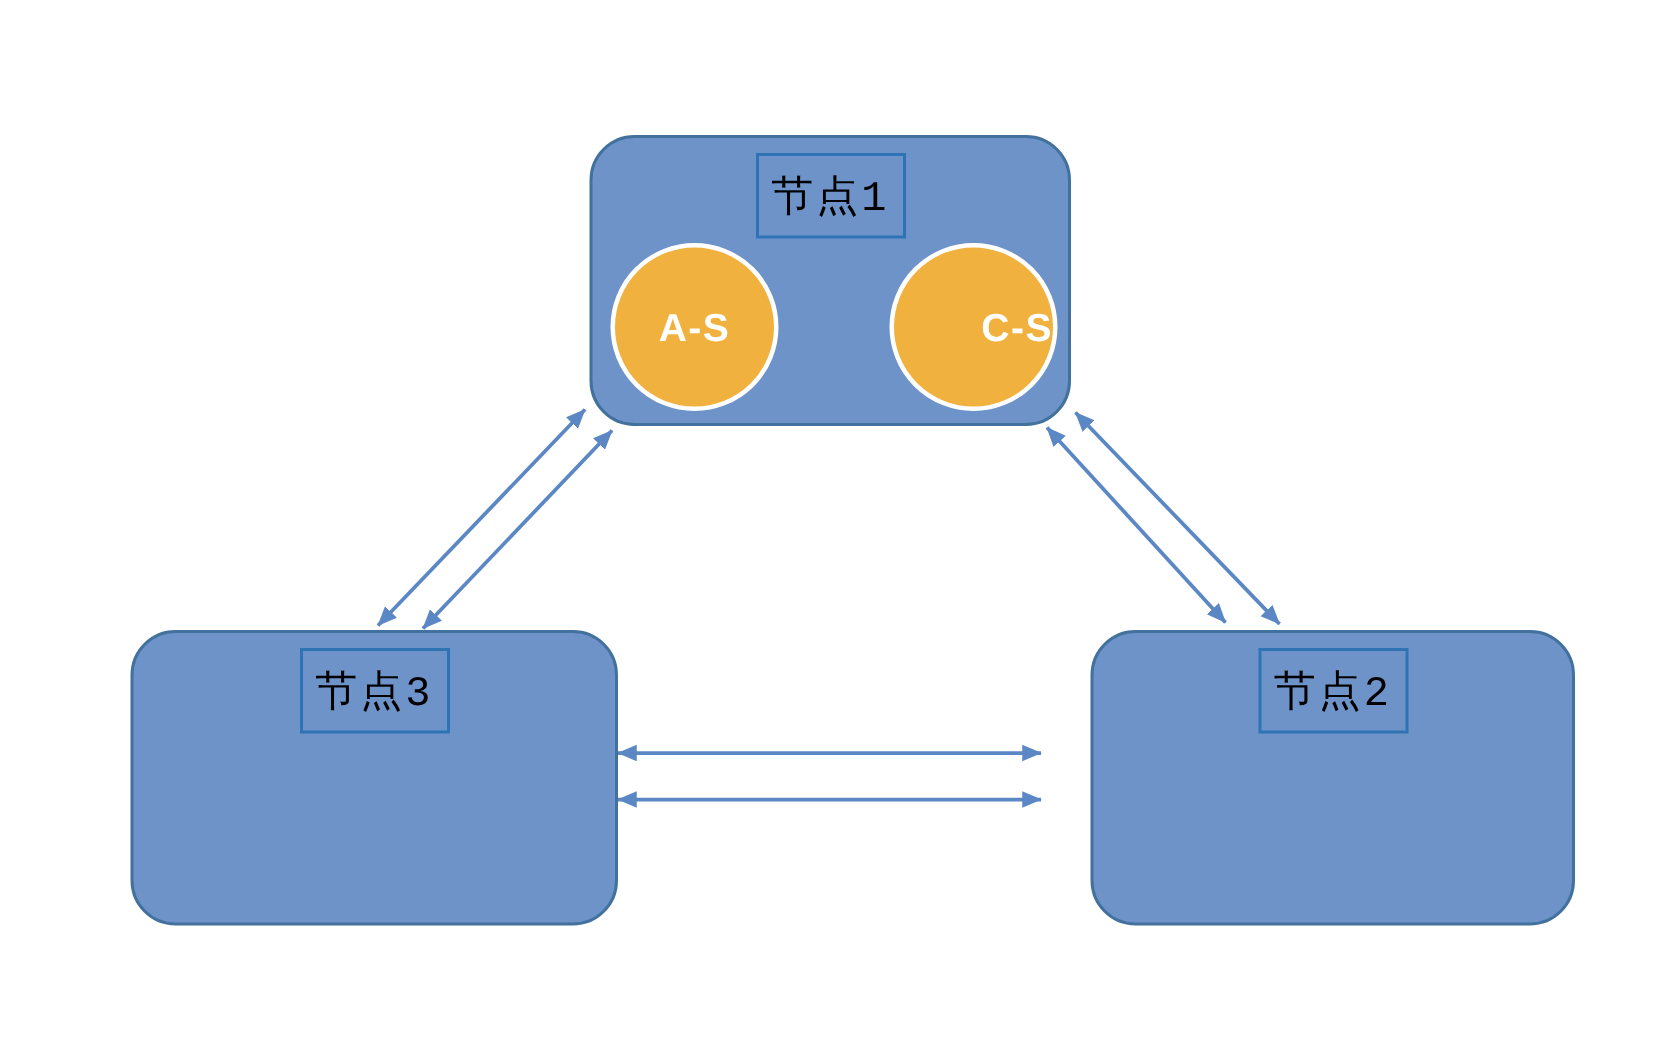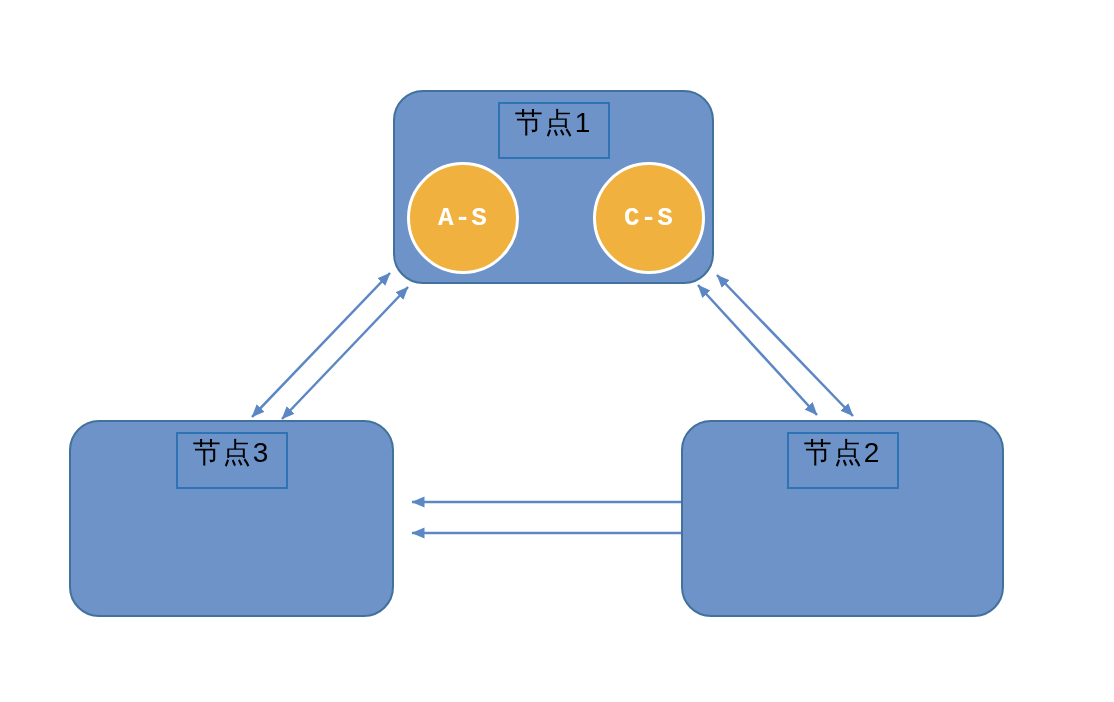--- a/index.html
+++ b/index.html
@@ -36,49 +36,50 @@
     background: var(--node-fill, #6D93C9);
     border: 2.5px solid var(--node-border, #41719C);
     border-radius: 30px;
     box-sizing: border-box;
   }
   .title-box {
     position: absolute;
     left: 50%;
     top: 10px;
     transform: translateX(-50%);
-    width: 112px;
+    width: 100px;
     height: 57px;
     border: 2px solid var(--title-box-border, #2E74B5);
     box-sizing: border-box;
     display: flex;
-    align-items: flex-start;
+    align-items: center;
     justify-content: center;
+    font-family: Liberation Mono, monospace;
   }
   .title-box span {
     color: var(--title-text, #000000);
     font-size: 28px;
     letter-spacing: 2px;
     white-space: nowrap;
   }
   .circle {
     position: absolute;
     top: 70px;
     width: 112px;
     height: 112px;
     border-radius: 50%;
     border: 3px solid var(--circle-border, #ffffff);
     box-sizing: border-box;
     display: flex;
     align-items: center;
     justify-content: center;
   }
   .circle.pos-left  { left: 12px; }
-  .circle.pos-right { left: 198px; }
-  .circle.orange { background: var(--circle-orange, #F0B13E); font-family: Liberation Mono, monospace; }
+  .circle.pos-right { left: 198px; justify-content: flex-end; }
+  .circle.orange { background: var(--circle-orange, #F0B13E); }
   .circle.green  { background: var(--circle-green, #71A74E); }
   .circle span {
     color: var(--circle-text, #ffffff);
     font-size: 26px;
     font-weight: bold;
     letter-spacing: 1px;
   }
 </style>
 </head>
 <body>
@@ -104,25 +105,25 @@
       <span>节点1</span>
     </div>
     <div class="circle pos-left orange">
       <span>A-S</span>
     </div>
     <div class="circle pos-right orange">
       <span>C-S</span>
     </div>
   </div>
 
-  <div class="node" style="left:69px; top:420px; width:325px; height:197px;">
+  <div class="node" style="left:87px; top:420px; width:325px; height:197px;">
     <div class="title-box">
       <span>节点3</span>
     </div>
   </div>
 
-  <div class="node" style="left:681px; top:420px; width:323px; height:197px;">
+  <div class="node" style="left:727px; top:420px; width:323px; height:197px;">
     <div class="title-box">
       <span>节点2</span>
     </div>
   </div>
 
 </div>
 
 </body></html>

